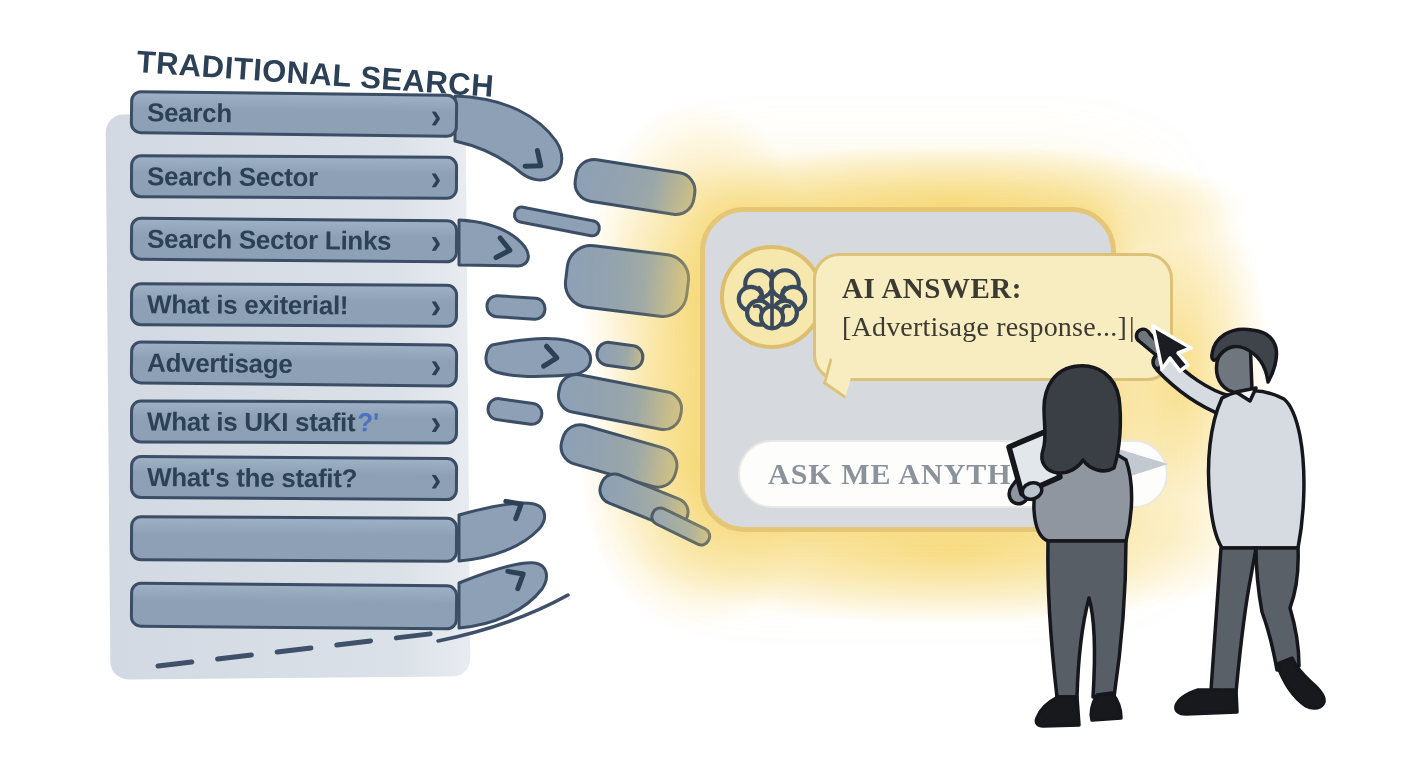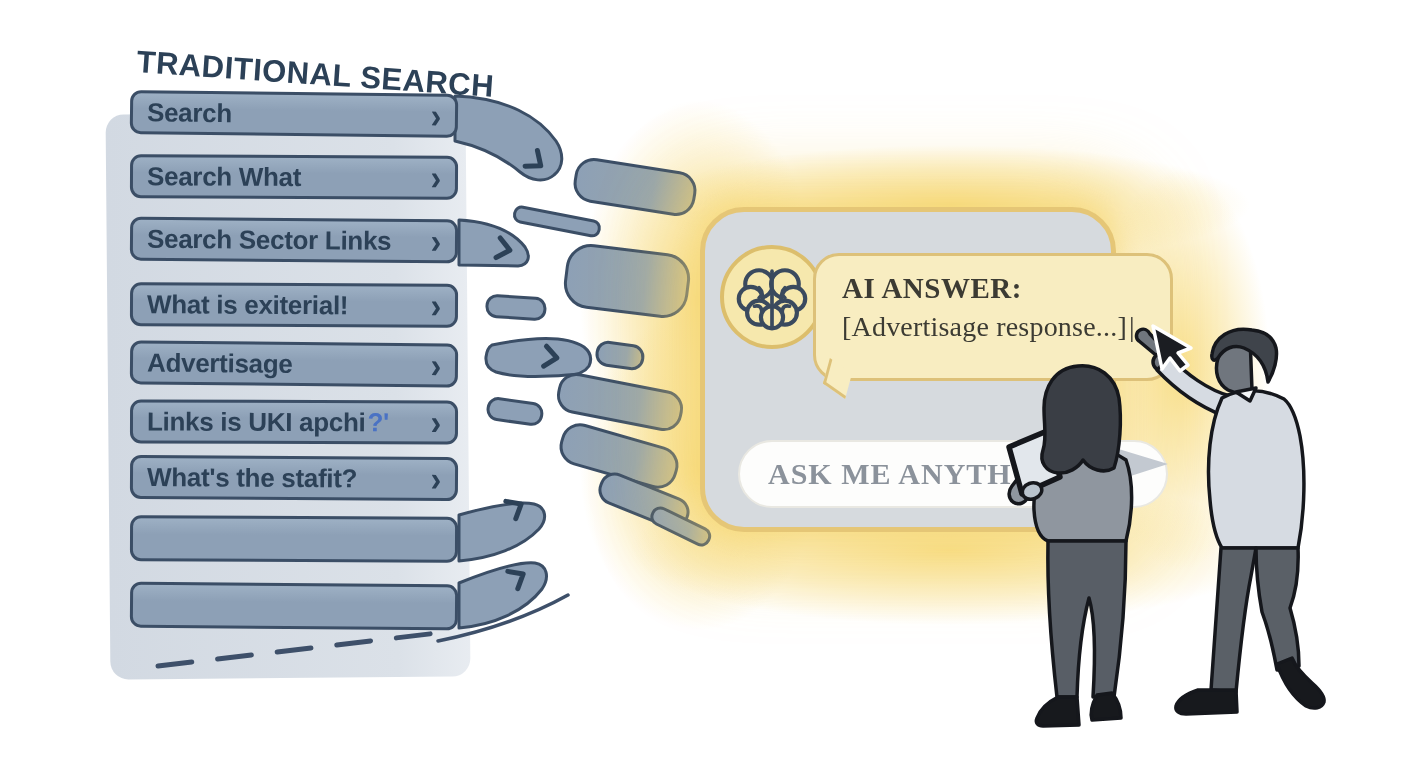--- a/index.html
+++ b/index.html
@@ -118,37 +118,37 @@
     <path d="M158,666 L446,632" fill="none" stroke="#3e506a" stroke-width="5" stroke-dasharray="34 26" stroke-linecap="round"></path>
   </svg>
 
   <div id="title">TRADITIONAL SEARCH</div>
 
   <div class="bar" id="bar0">
     <span>Search</span>
     <span class="chev">›</span>
   </div>
   <div class="bar" id="bar1">
-    <span>Search What</span>
+    <span>Search Sector</span>
     <span class="chev">›</span>
   </div>
   <div class="bar" id="bar2">
     <span>Search Sector Links</span>
     <span class="chev">›</span>
   </div>
   <div class="bar" id="bar3">
     <span>What is exiterial!</span>
     <span class="chev">›</span>
   </div>
   <div class="bar" id="bar4">
     <span>Advertisage</span>
     <span class="chev">›</span>
   </div>
   <div class="bar" id="bar5">
-    <span>Links is UKI apchi</span>
+    <span>What is UKI stafit</span>
     <span class="sfx">?'</span>
     <span class="chev">›</span>
   </div>
   <div class="bar" id="bar6">
     <span>What's the stafit?</span>
     <span class="chev">›</span>
   </div>
   <div class="bar" id="bar7">
     <span></span>
   </div>

